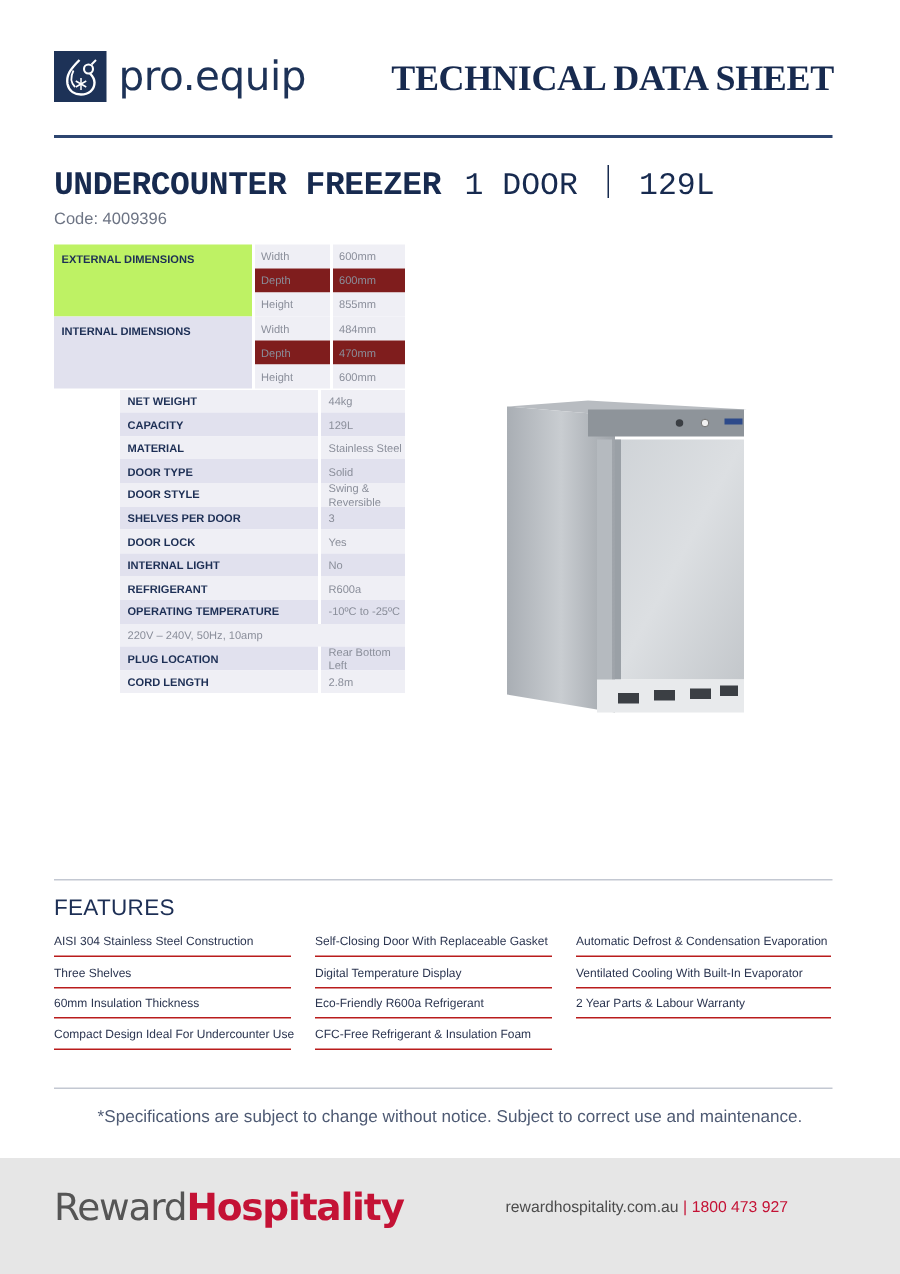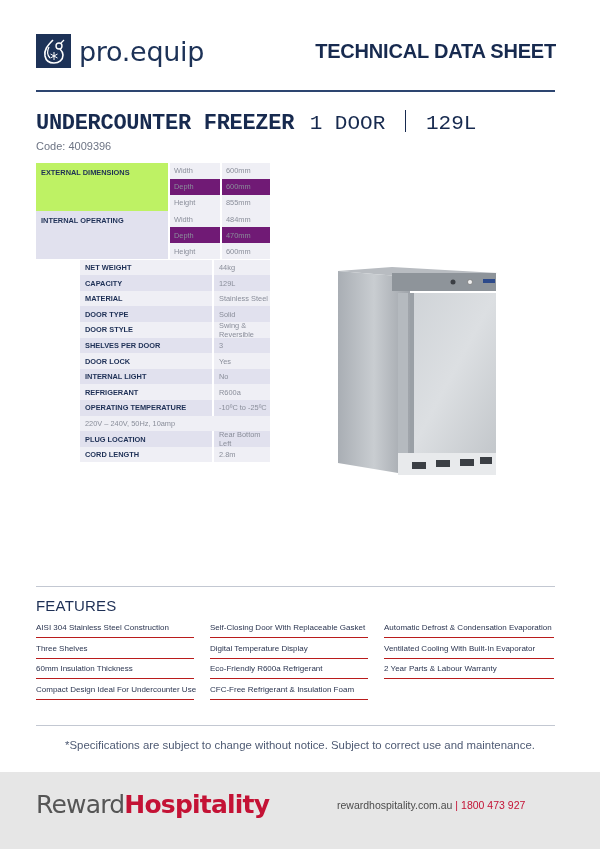--- a/index.html
+++ b/index.html
@@ -3,21 +3,21 @@
   <meta charset="utf-8">
   <style>
     * { margin: 0; padding: 0; box-sizing: border-box; }
     html, body { width: 600px; height: 849px; background: #ffffff; overflow: hidden; }
     body { font-family: "Liberation Sans", sans-serif; color: #1b2a4a; position: relative; }
 
     .header { position: absolute; left: 36px; top: 34px; width: 520px; height: 40px; }
     .logo { position: absolute; left: 0; top: 0; display: flex; align-items: center; }
     .logo-mark { width: 35px; height: 34px; background: #1d3257; display: flex; align-items: center; justify-content: center; }
     .logo-text { margin-left: 8px; font-family: "DejaVu Sans", sans-serif; font-size: 27px; color: #1d3257; letter-spacing: -0.3px; font-weight: 400; }
-    .sheet-title { position: absolute; right: 0; top: 6px; font-size: 20px; font-weight: 700; color: #172a4f; letter-spacing: -0.2px; }
+    .sheet-title { position: absolute; right: 0; top: 6px; font-size: 24px; font-weight: 700; color: #172a4f; letter-spacing: -0.2px; font-family: Liberation Serif, serif; }
     .rule-top { position: absolute; left: 36px; top: 90px; width: 519px; height: 1.5px; background: #2d4570; }
 
     .title-row { position: absolute; left: 36px; top: 110px; white-space: nowrap; font-family: Liberation Mono, monospace; }
     .title-bold { font-size: 22px; font-weight: 700; color: #172a4f; letter-spacing: -0.3px; }
     .title-light { font-size: 21px; font-weight: 400; color: #172a4f; margin-left: 6px; }
     .title-sep { display: inline-block; width: 1.5px; height: 22px; background: #172a4f; vertical-align: -3px; margin: 0 10px; }
     .code { position: absolute; left: 36px; top: 140px; font-size: 11px; color: #6d7484; }
 
     .spec-table { position: absolute; left: 36px; top: 163px; width: 234px; }
     .srow { display: flex; height: 15.6px; margin-bottom: 0; padding-left: 44px; }
@@ -29,21 +29,21 @@
     .group { display: flex; margin-bottom: 0.4px; }
     .glabel { width: 132px; margin-right: 2px; padding: 5px 0 0 5px; font-size: 7.4px; font-weight: 700; color: #1d2f55; line-height: 10px; }
     .gsub { flex: 1; }
     .gsub .sr { display: flex; height: 15.6px; margin-bottom: 0.4px; }
     .gsub .sr span { display: flex; align-items: center; font-size: 7.4px; color: #8a8e9a; padding-left: 4px; }
     .gsub .sr .k { width: 50px; margin-right: 2px; }
     .gsub .sr .v { flex: 1; }
     .g-ext .glabel { background: #bef264; }
     .g-int .glabel { background: #e1e1ee; }
     .sr.a span { background: #efeff5; }
-    .sr.b span { background: #701a75; }
+    .sr.b span { background: #7f1d1d; }
 
     .product { position: absolute; left: 330px; top: 263px; width: 168px; height: 215px; }
     .rule-mid { position: absolute; left: 36px; top: 586px; width: 519px; height: 1px; background: #c3c8d2; }
     .features-title { position: absolute; left: 36px; top: 597px; font-size: 15px; color: #1d2f55; letter-spacing: 0.2px; }
     .features { position: absolute; left: 36px; top: 618px; width: 520px; display: grid; grid-template-columns: 158px 158px 170px; column-gap: 16px; }
     .feat { height: 20px; font-size: 8px; color: #2b3550; display: flex; align-items: center; border-bottom: 1px solid #b91c1c; margin-bottom: 0.5px; white-space: nowrap; }
     .rule-bot { position: absolute; left: 36px; top: 725px; width: 519px; height: 1px; background: #c3c8d2; }
     .disclaimer { position: absolute; left: 0; width: 600px; top: 739px; text-align: center; font-size: 11.4px; color: #4e5a73; }
 
     .footer { position: absolute; left: 0; top: 772px; width: 600px; height: 77px; background: #e6e6e6; }
@@ -99,21 +99,21 @@
           <span class="k">Depth</span>
           <span class="v">600mm</span>
         </div>
       <div class="sr a">
           <span class="k">Height</span>
           <span class="v">855mm</span>
         </div>
     </div>
   </div>
   <div class="group g-int">
-    <div class="glabel">INTERNAL OPERATING</div>
+    <div class="glabel">INTERNAL DIMENSIONS</div>
     <div class="gsub">
       <div class="sr a">
           <span class="k">Width</span>
           <span class="v">484mm</span>
         </div>
       <div class="sr b">
           <span class="k">Depth</span>
           <span class="v">470mm</span>
         </div>
       <div class="sr a">

